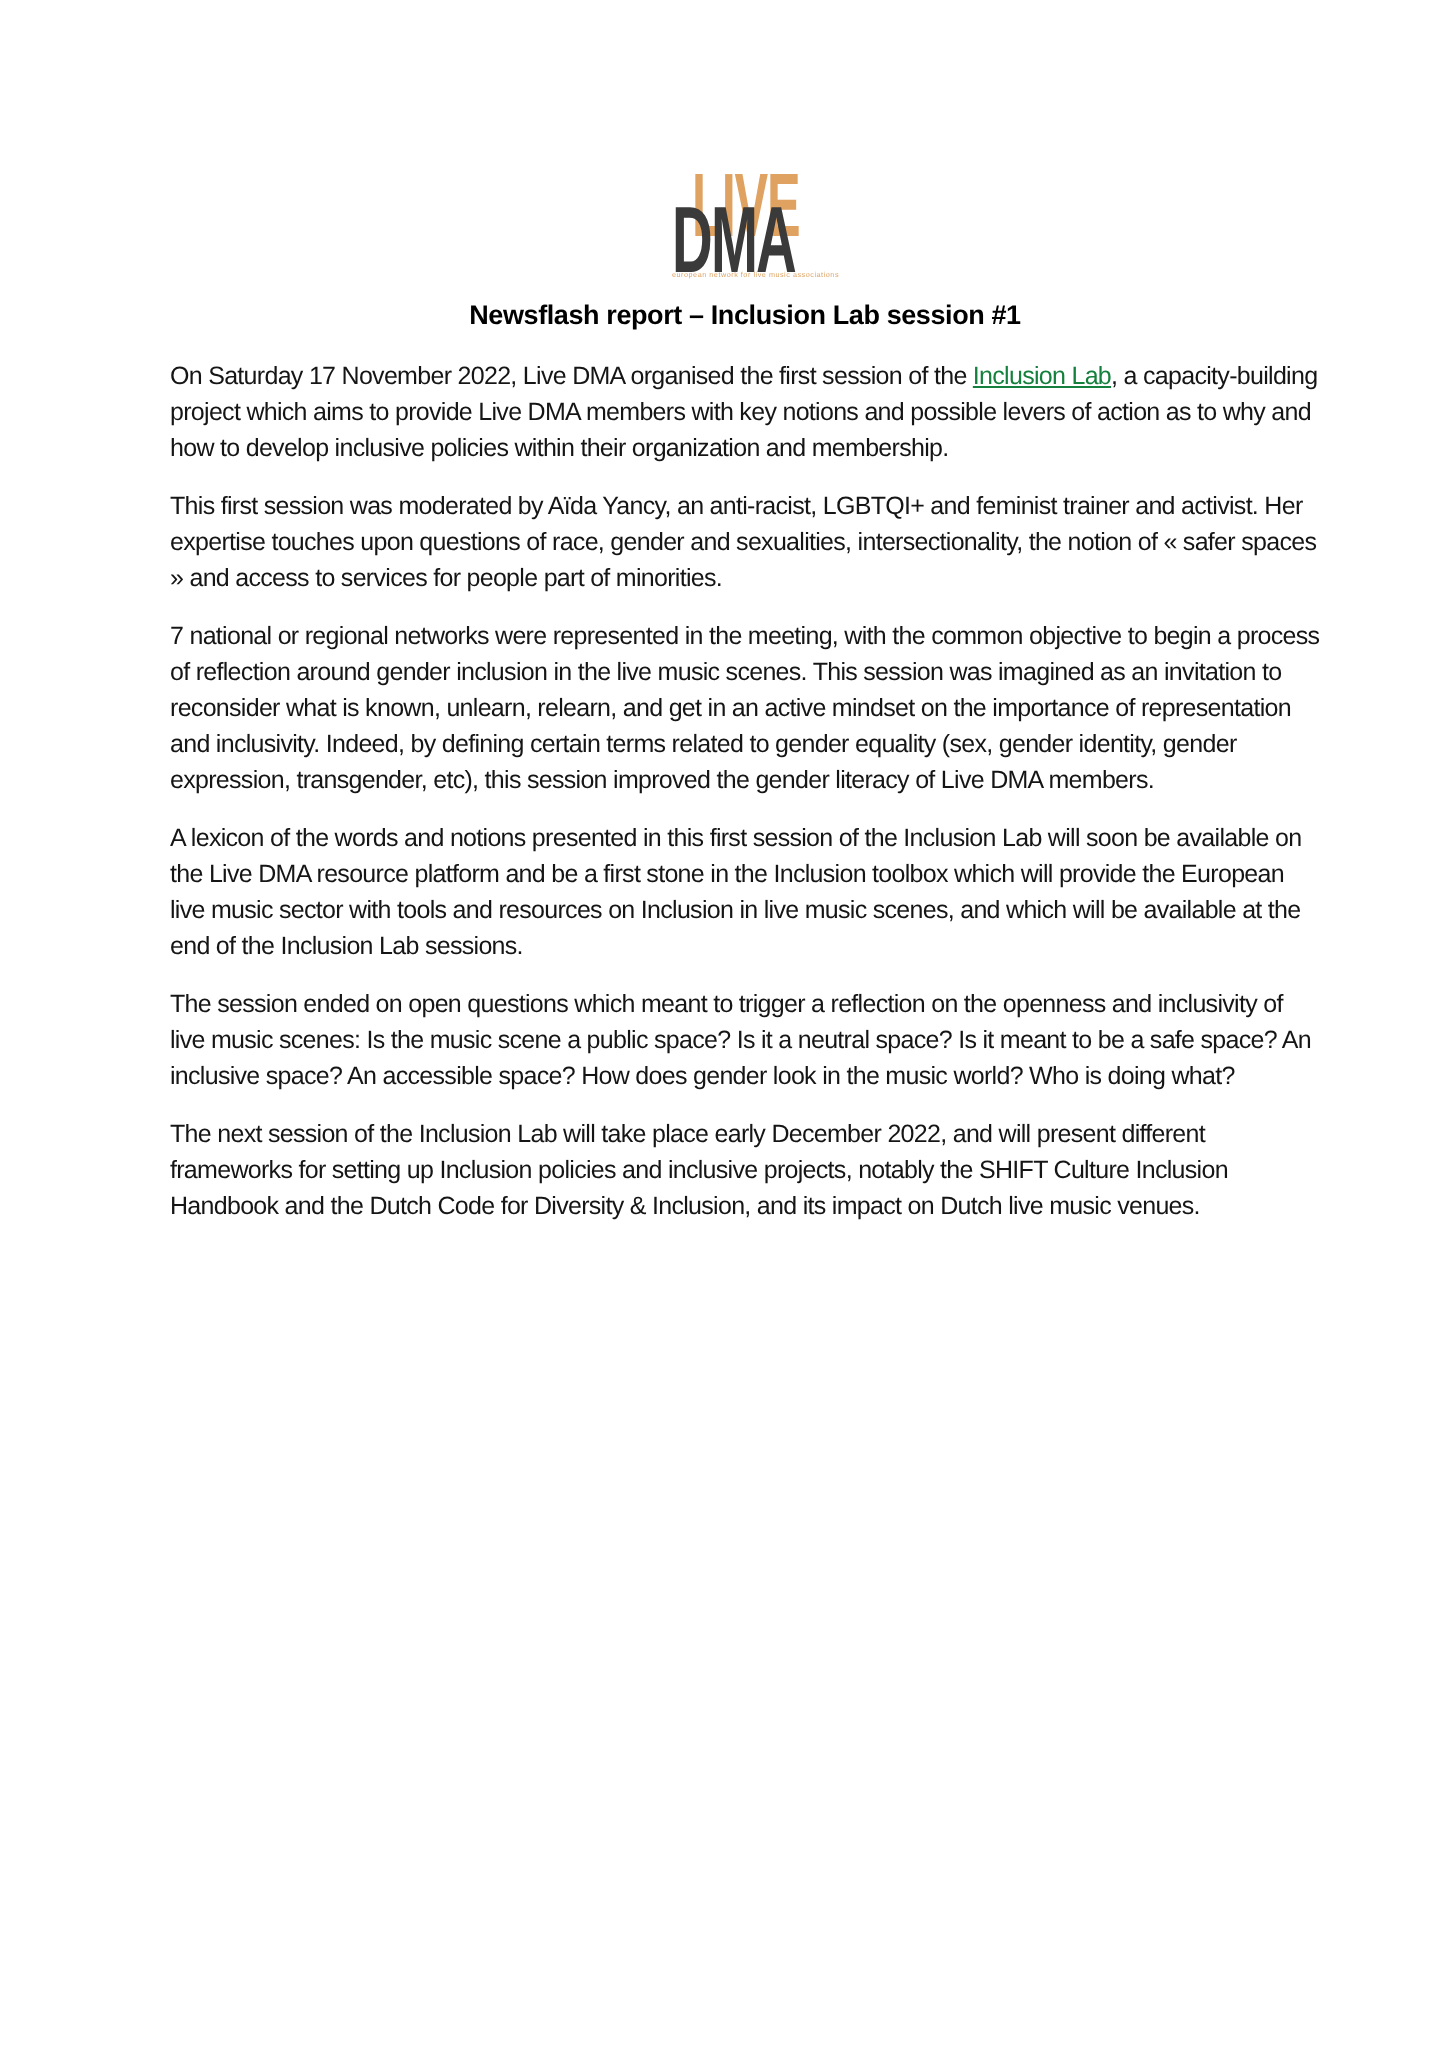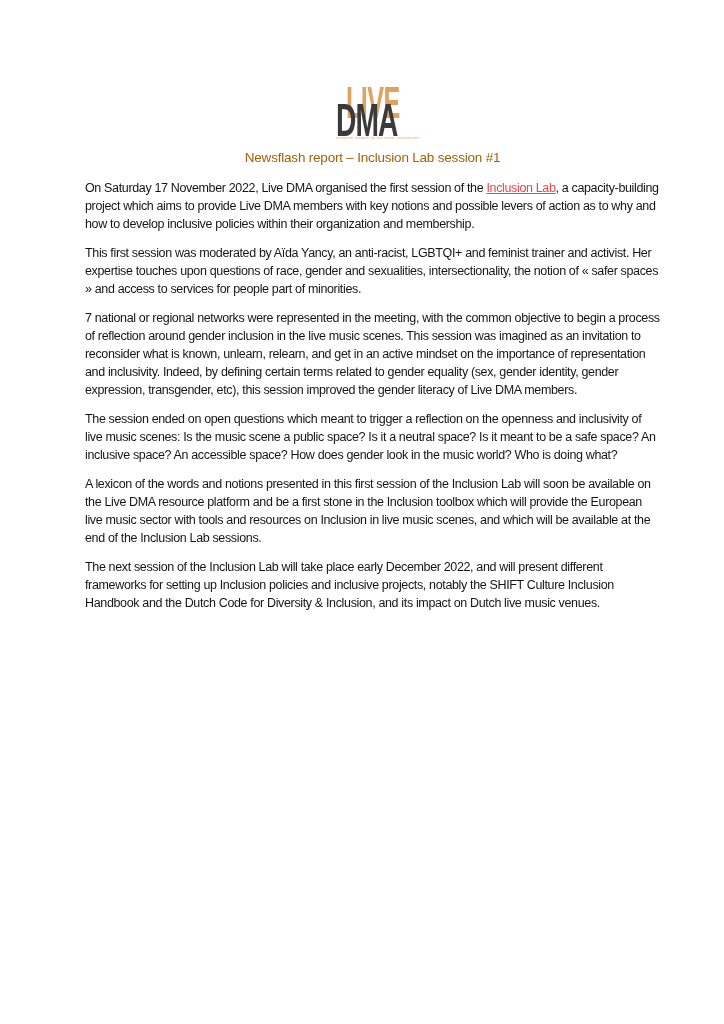--- a/index.html
+++ b/index.html
@@ -67,37 +67,37 @@
 
   
   .doc {
     position: absolute;
     left: 85px;
     top: 150px;
     width: 575px;
   }
   .doc-title {
     text-align: center;
-    font-weight: 400;
+    font-weight: 700;
     font-size: 13.5px;
     line-height: 16px;
     margin: 0 0 13px 0;
     letter-spacing: -0.2px;
-    color: #a16207;
+    color: #000000;
   }
   .doc p {
     margin: 0 0 11px 0;
     font-size: 12.5px;
     line-height: 18px;
     letter-spacing: -0.35px;
     color: #151515;
     text-align: left;
   }
   .doc a {
-    color: #ef4444;
+    color: #15803d;
     text-decoration: underline;
     cursor: pointer;
   }
 </style>
 </head>
 <body>
 
 <div class="page">
 
   <div class="logo">
@@ -108,20 +108,20 @@
 
   <div class="doc">
     <h1 class="doc-title">Newsflash report – Inclusion Lab session #1</h1>
 
     <p><span>On Saturday 17 November 2022, Live DMA organised the first session of the </span><a>Inclusion Lab</a><span>, a capacity-building project which aims to provide Live DMA members with key notions and possible levers of action as to why and how to develop inclusive policies within their organization and membership.</span></p>
 
     <p>This first session was moderated by Aïda Yancy, an anti-racist, LGBTQI+ and feminist trainer and activist. Her expertise touches upon questions of race, gender and sexualities, intersectionality, the notion of « safer spaces » and access to services for people part of minorities.</p>
 
     <p>7 national or regional networks were represented in the meeting, with the common objective to begin a process of reflection around gender inclusion in the live music scenes. This session was imagined as an invitation to reconsider what is known, unlearn, relearn, and get in an active mindset on the importance of representation and inclusivity. Indeed, by defining certain terms related to gender equality (sex, gender identity, gender expression, transgender, etc), this session improved the gender literacy of Live DMA members.</p>
 
+    <p>A lexicon of the words and notions presented in this first session of the Inclusion Lab will soon be available on the Live DMA resource platform and be a first stone in the Inclusion toolbox which will provide the European live music sector with tools and resources on Inclusion in live music scenes, and which will be available at the end of the Inclusion Lab sessions.</p>
+
     <p>The session ended on open questions which meant to trigger a reflection on the openness and inclusivity of live music scenes: Is the music scene a public space? Is it a neutral space? Is it meant to be a safe space? An inclusive space? An accessible space? How does gender look in the music world? Who is doing what?</p>
-
-    <p>A lexicon of the words and notions presented in this first session of the Inclusion Lab will soon be available on the Live DMA resource platform and be a first stone in the Inclusion toolbox which will provide the European live music sector with tools and resources on Inclusion in live music scenes, and which will be available at the end of the Inclusion Lab sessions.</p>
 
     <p>The next session of the Inclusion Lab will take place early December 2022, and will present different frameworks for setting up Inclusion policies and inclusive projects, notably the SHIFT Culture Inclusion Handbook and the Dutch Code for Diversity &amp; Inclusion, and its impact on Dutch live music venues.</p>
   </div>
 
 </div>
 
 </body></html>

